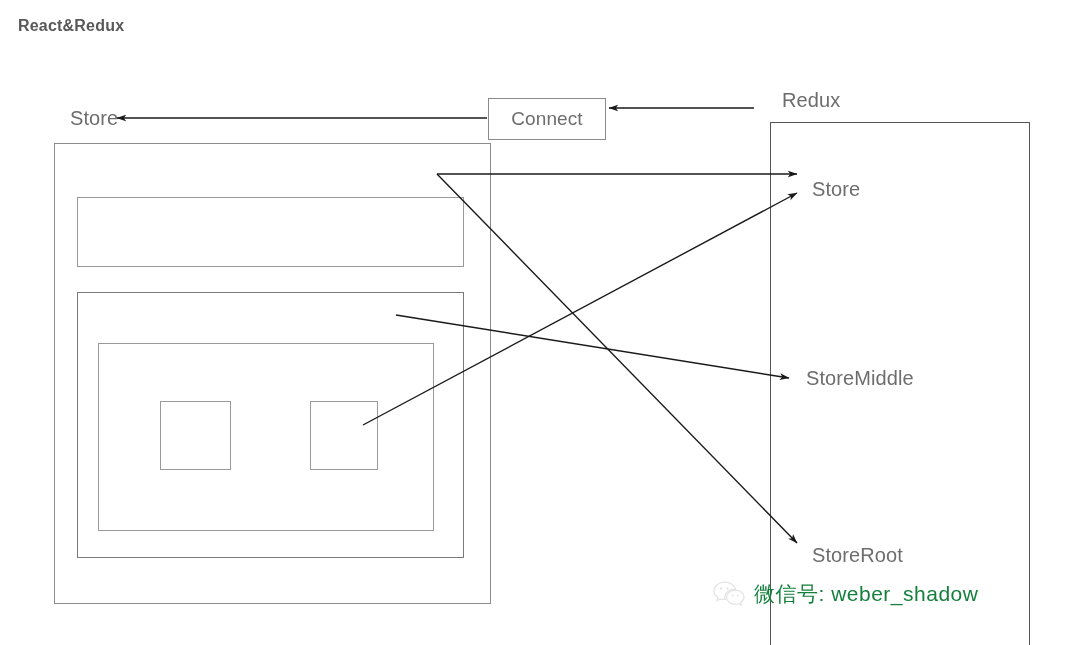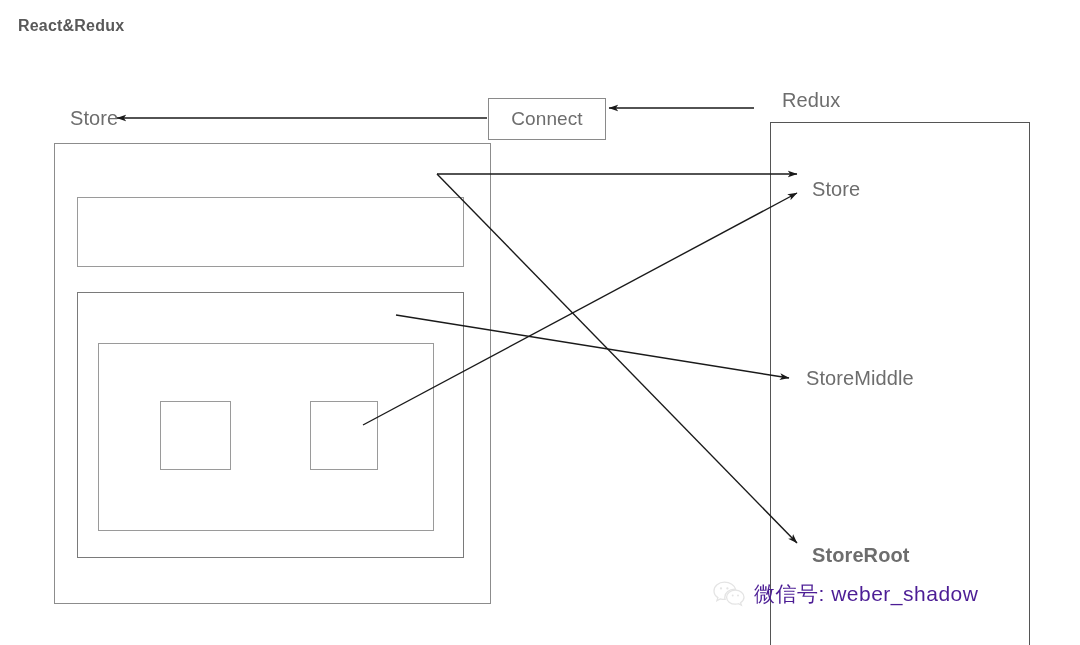--- a/index.html
+++ b/index.html
@@ -78,37 +78,37 @@
     display: flex;
     align-items: center;
     justify-content: center;
     font-size: 19px;
     color: #6d6d6d;
   }
   #view-label      { left: 70px;  top: 118px; transform: translateY(-50%); }
   #redux-label     { left: 782px; top: 100px; transform: translateY(-50%); }
   #store-label     { left: 812px; top: 165px; transform: translateY(-50%); margin-top: 24px; }
   #storemiddle-label { left: 806px; top: 378px; transform: translateY(-50%); }
-  #storeroot-label { left: 812px; top: 555px; transform: translateY(-50%); font-weight: bold; }
+  #storeroot-label { left: 812px; top: 555px; transform: translateY(-50%); }
 
   
   #watermark {
     position: absolute;
     left: 712px;
     top: 580px;
     display: flex;
     align-items: center;
     gap: 8px;
     color: #e2e2e2;
     font-size: 21px;
     letter-spacing: 0.5px;
     white-space: nowrap;
     user-select: none;
   }
-  #watermark .wm-text { color: #4c1d95; }
+  #watermark .wm-text { color: #15803d; }
   #wechat-icon { display: block; }
 </style>
 </head>
 <body>
 
 <div class="canvas">
 
   <div id="diagram-title">React&amp;Redux</div>
 
   <div class="rect" id="view-outer"></div>

